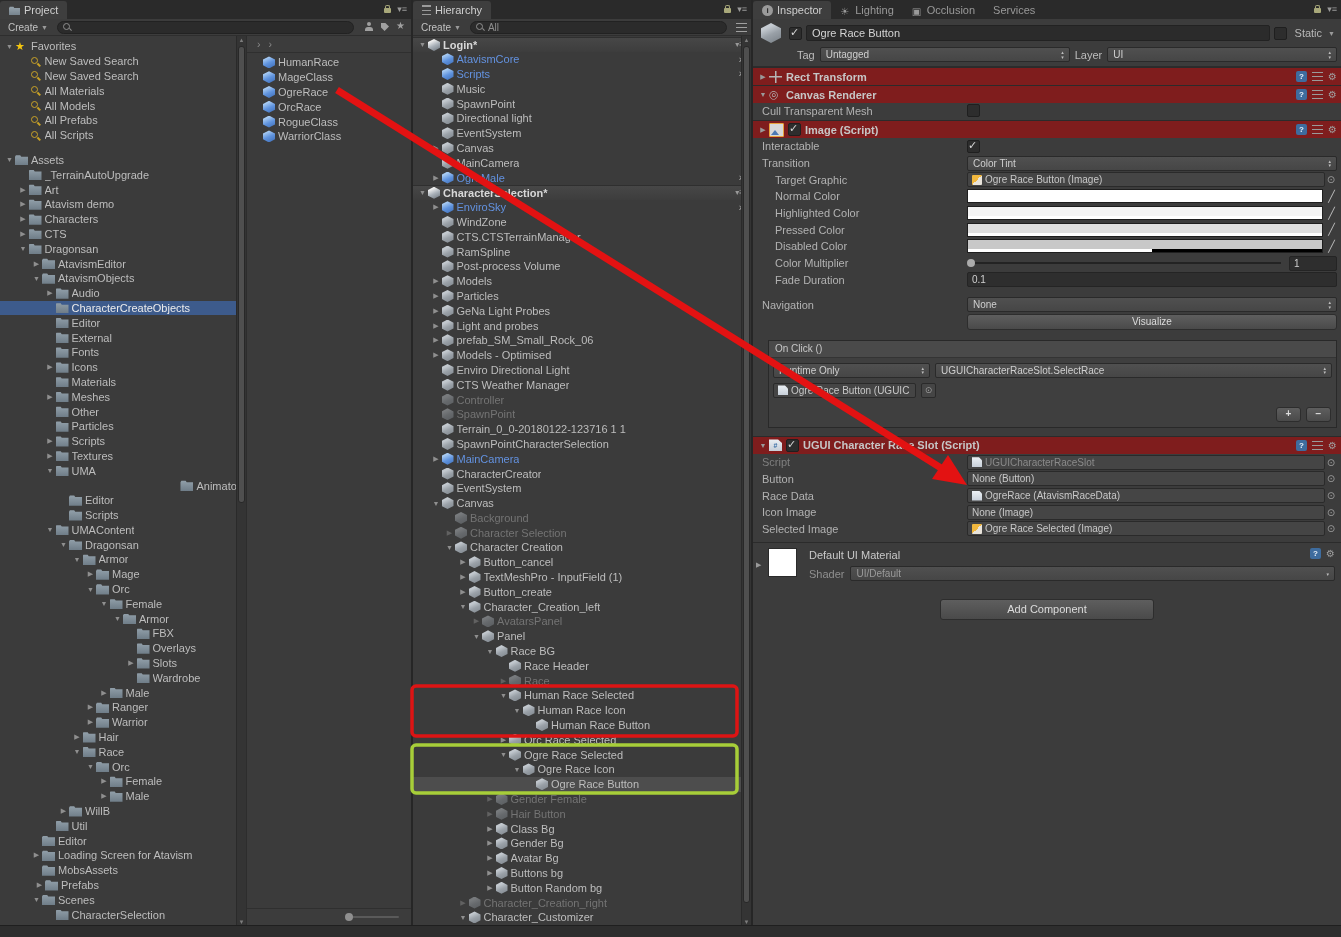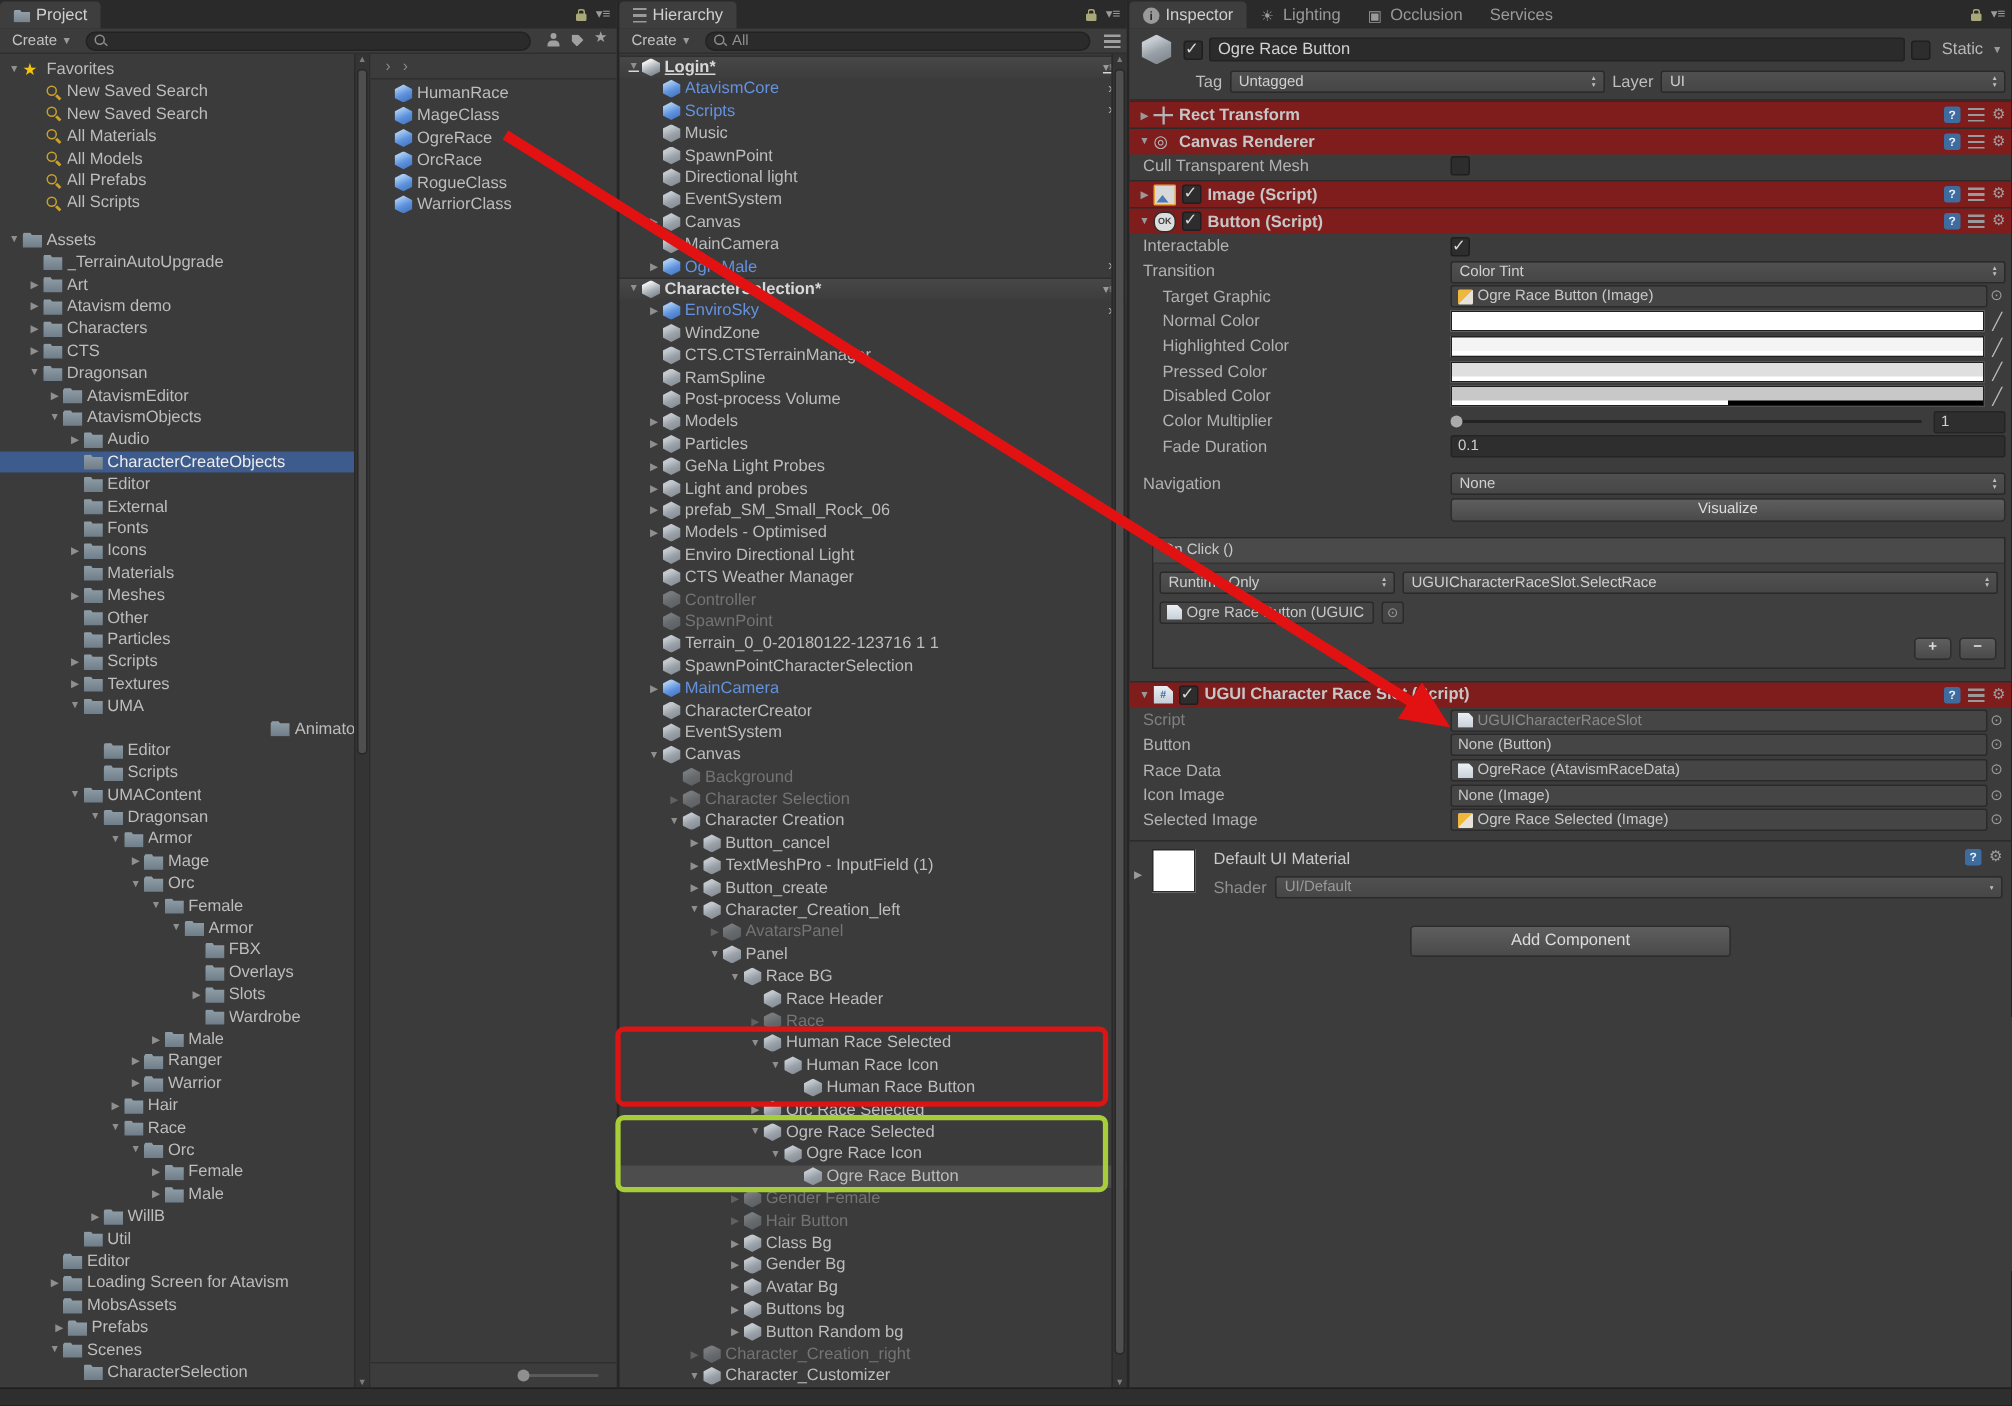--- a/index.html
+++ b/index.html
@@ -547,21 +547,21 @@
           <span class="caret">▼</span>
       </span>
       <span class="searchpill">
         <span class="magico"></span>
         <span>All</span>
       </span>
       <span class="tbico sort"></span>
     </div>
     <div class="treearea" style="left:0;right:0">
       <div style="padding-top:1px">
-          <div class="hrow scene" style="padding-left: 4px; text-decoration: underline;">
+          <div class="hrow scene" style="padding-left: 4px;">
     <span class="arw exp"></span>
     <span class="ico scene"></span>
     <span class="lbl">Login*</span>
     <span class="sub"></span>
   </div>
           <div class="hrow prefab" style="padding-left: 17.5px;">
     <span class="arw"></span>
     <span class="ico cubeblue"></span>
     <span class="lbl">AtavismCore</span>
     <span class="sub yes"></span>
@@ -1003,31 +1003,20 @@
         <span class="cico img"></span>
       <span class="chk on" style="margin-right:4px"></span>
       <span>Image (Script)</span>
       <span class="hicons">
           <span class="bhelp"></span>
           <span class="hpre"></span>
           <span class="hgear"></span>
         </span>
     </div>
 
-    <div class="chead">
-      <span class="harw">▼</span>
-        <span class="cico btn"></span>
-      <span class="chk on" style="margin-right:4px"></span>
-      <span>Button (Script)</span>
-      <span class="hicons">
-          <span class="bhelp"></span>
-          <span class="hpre"></span>
-          <span class="hgear"></span>
-        </span>
-    </div>
     <div class="irow">
       <span class="ilbl">Interactable</span>
       <span class="chk on"></span>
     </div>
     <div class="irow">
       <span class="ilbl">Transition</span>
       <span class="popup">
           <span>Color Tint</span>
           <span class="ud">▴
 ▾</span>

